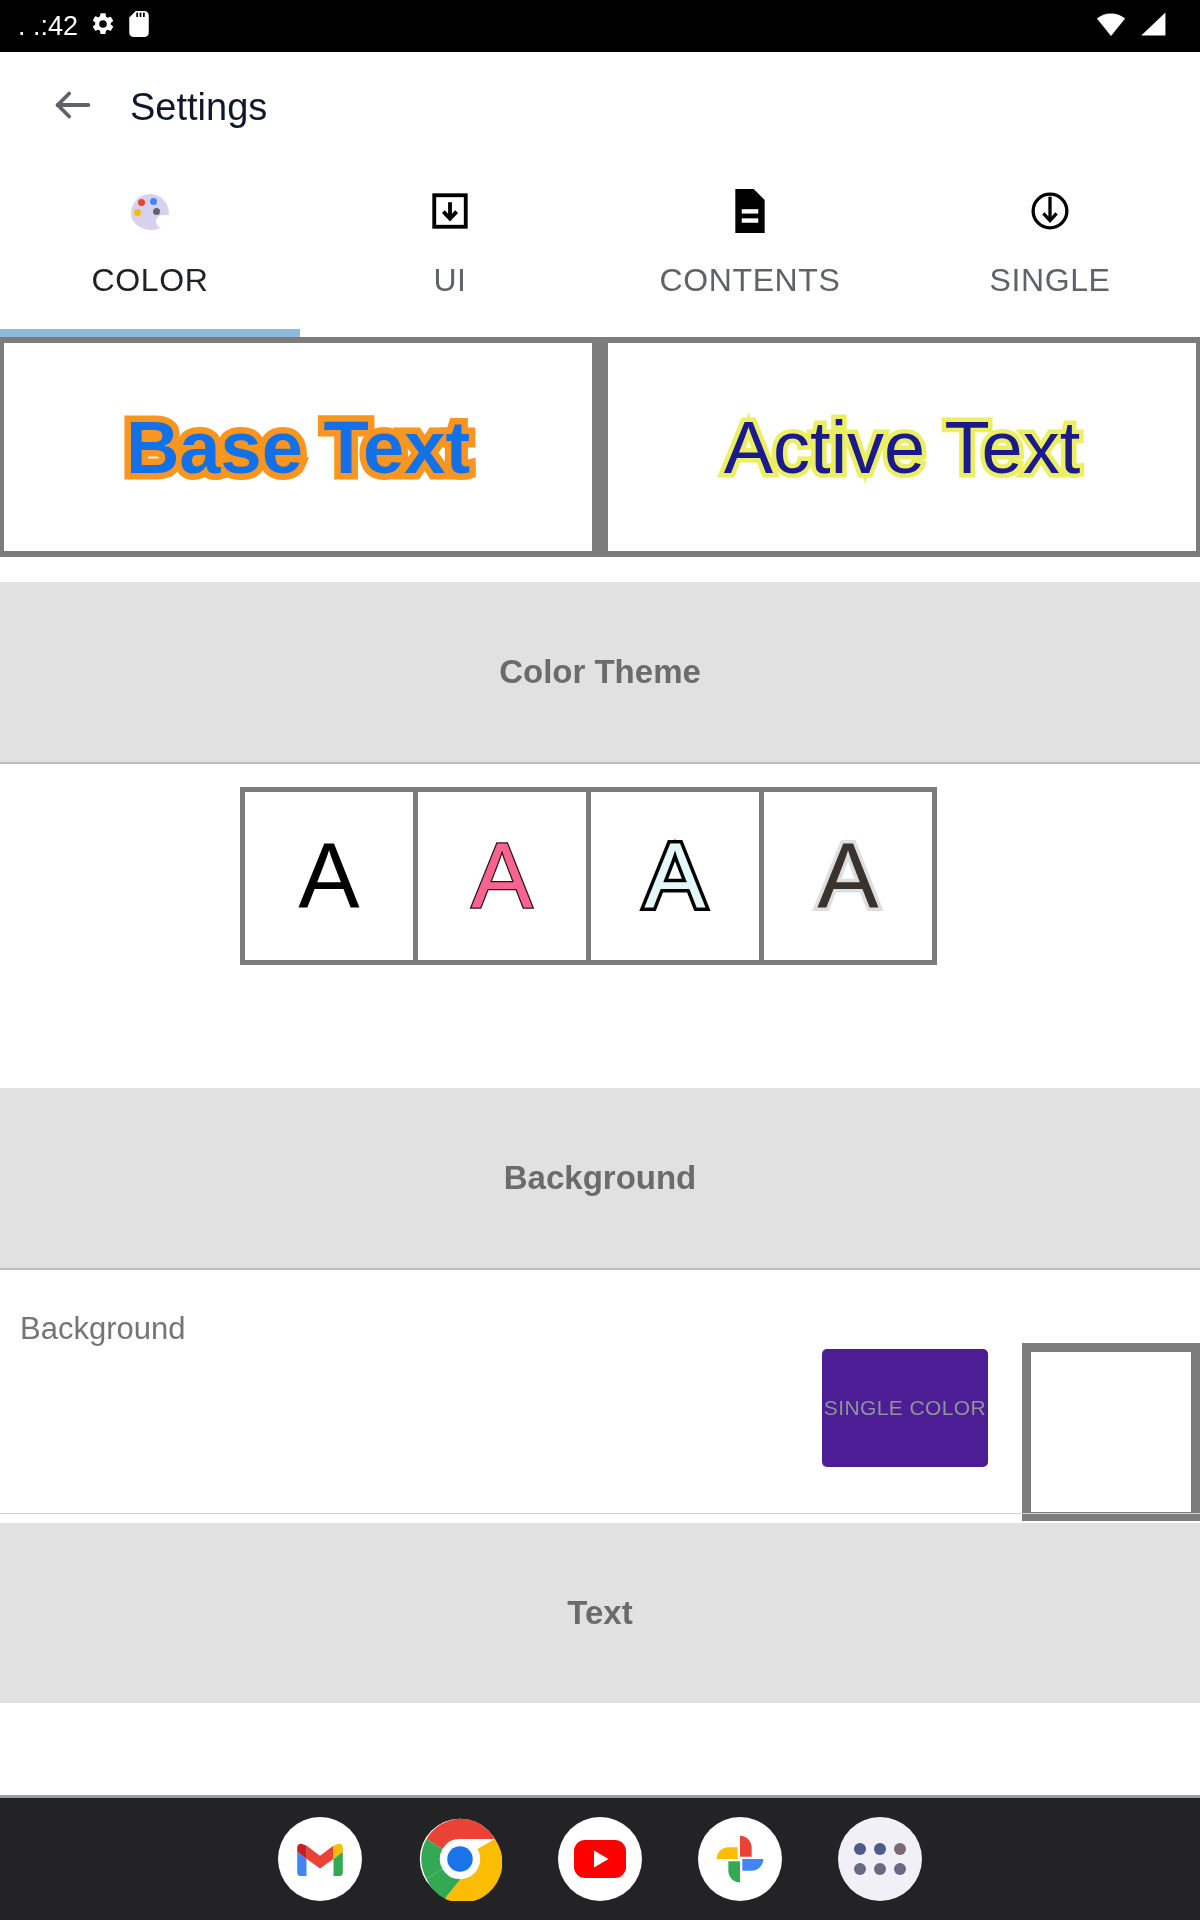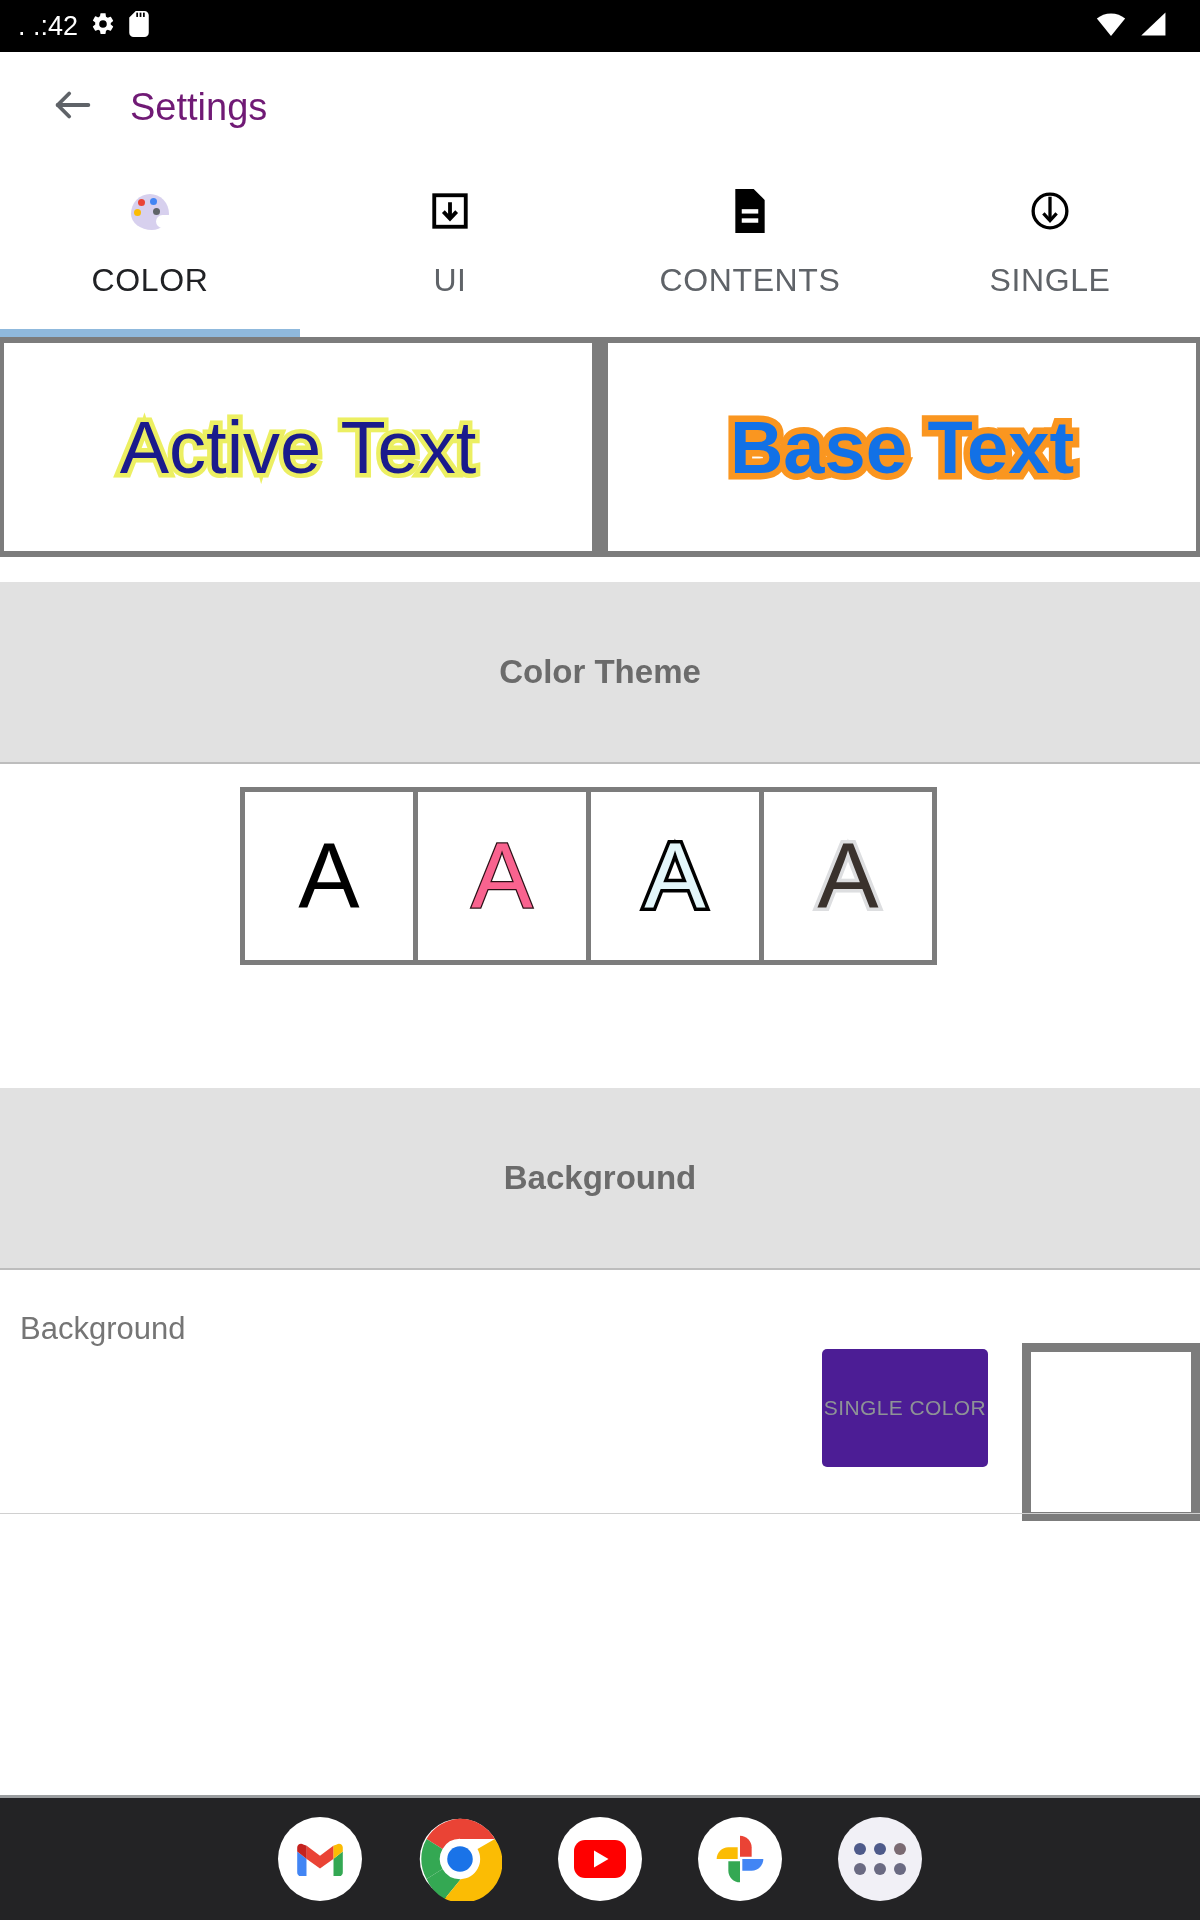--- a/index.html
+++ b/index.html
@@ -26,21 +26,21 @@
   
   .appbar {
     position:absolute; top:52px; left:0; width:1200px; height:110px;
     display:flex; align-items:center; background:#fff;
   }
   .back-btn {
     width:62px; height:62px; margin-left:42px;
     display:flex; align-items:center; justify-content:center;
   }
   .appbar-title {
-    margin-left:26px; font-size:38px; color:#701a75; font-weight:400;
+    margin-left:26px; font-size:38px; color:#0f172a; font-weight:400;
   }
 
   
   .tabs {
     position:absolute; top:162px; left:0; width:1200px; height:175px;
     display:flex; background:#fff;
   }
   .tab {
     flex:1; display:flex; flex-direction:column; align-items:center;
     justify-content:flex-start; padding-top:22px; position:relative;
@@ -252,24 +252,24 @@
           <line x1="12" y1="4.2" x2="12" y2="17"></line>
           <polyline points="8.4,13.3 12,17.2 15.6,13.3" fill="none"></polyline>
         </svg>
       </div>
       <div class="tab-label">SINGLE</div>
     </div>
   </div>
 
   <div class="preview-row">
     <div class="preview-box">
+      <span class="base-text">Base Text</span>
+    </div>
+    <div class="preview-box">
       <span class="active-text">Active Text</span>
-    </div>
-    <div class="preview-box">
-      <span class="base-text">Base Text</span>
     </div>
   </div>
 
   <div class="section-header" style="position:absolute; top:582px; height:180px;">
     <span class="txt">Color Theme</span>
   </div>
   <div class="hr-line" style="position:absolute; top:762px;"></div>
 
   <div class="theme-area">
     <div class="theme-strip">
@@ -295,20 +295,23 @@
 
   <div class="bg-row" style="top:1285px; height:225px;">
     <div class="bg-label">Background</div>
     <div class="single-color-btn">
       <span class="lbl">SINGLE COLOR</span>
     </div>
     <div class="color-chip"></div>
   </div>
   <div class="hr-line-thin" style="position:absolute; top:1513px;"></div>
 
+  <div class="section-header" style="position:absolute; top:1523px; height:180px;">
+    <span class="txt">Text</span>
+  </div>
 
   <div class="dock">
 
     <div class="dock-icon">
       <svg width="50" height="38" viewBox="0 0 52 40">
         <path d="M4 38h8V20L2 12v22a4 4 0 0 0 2 4z" fill="#4285f4"></path>
         <path d="M40 38h8a4 4 0 0 0 2-4V12l-10 8z" fill="#34a853"></path>
         <path d="M40 6v14l10-8V8c0-3.3-3.8-5.2-6.4-3.2z" fill="#fbbc04"></path>
         <path d="M12 38V20l14 10 14-10v18z" fill="#fff"></path>
         <path d="M12 20 26 30 40 20V6L26 16.5 12 6z" fill="#ea4335"></path>

